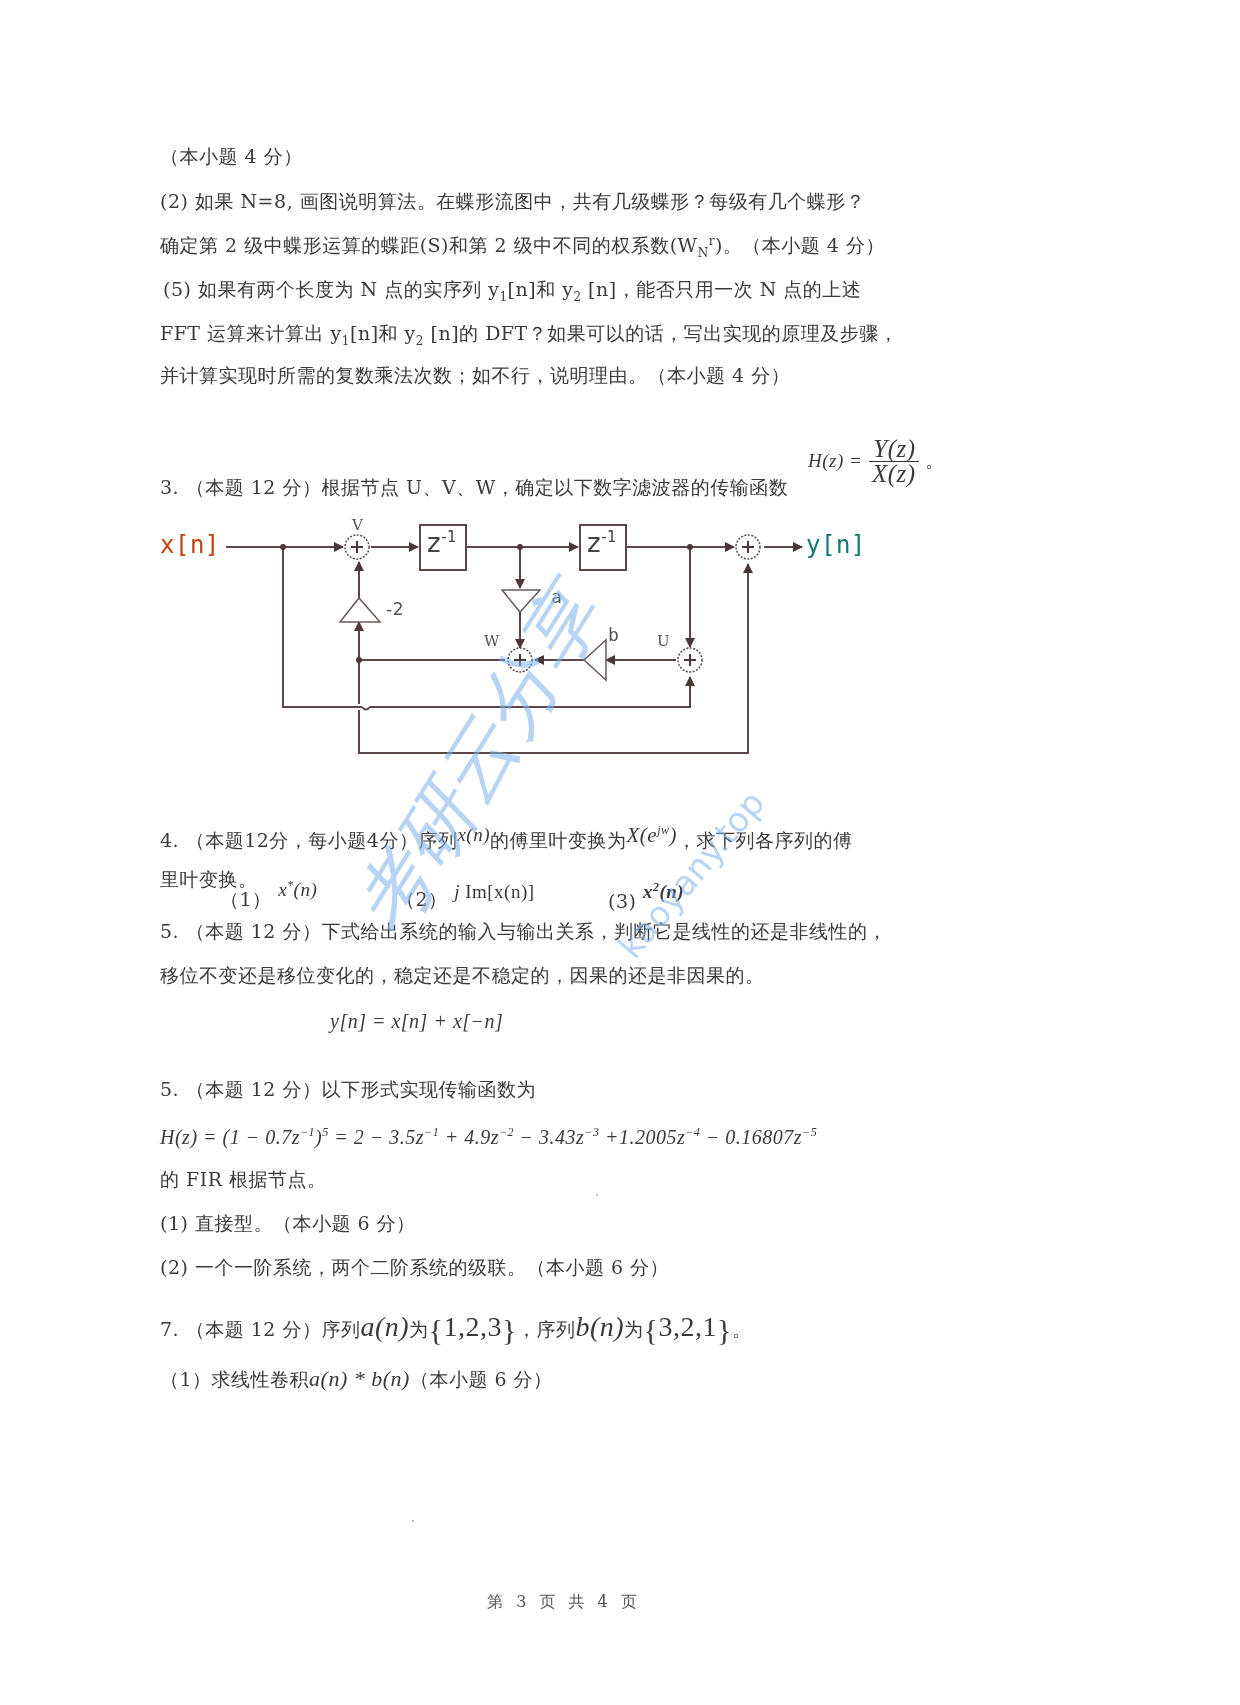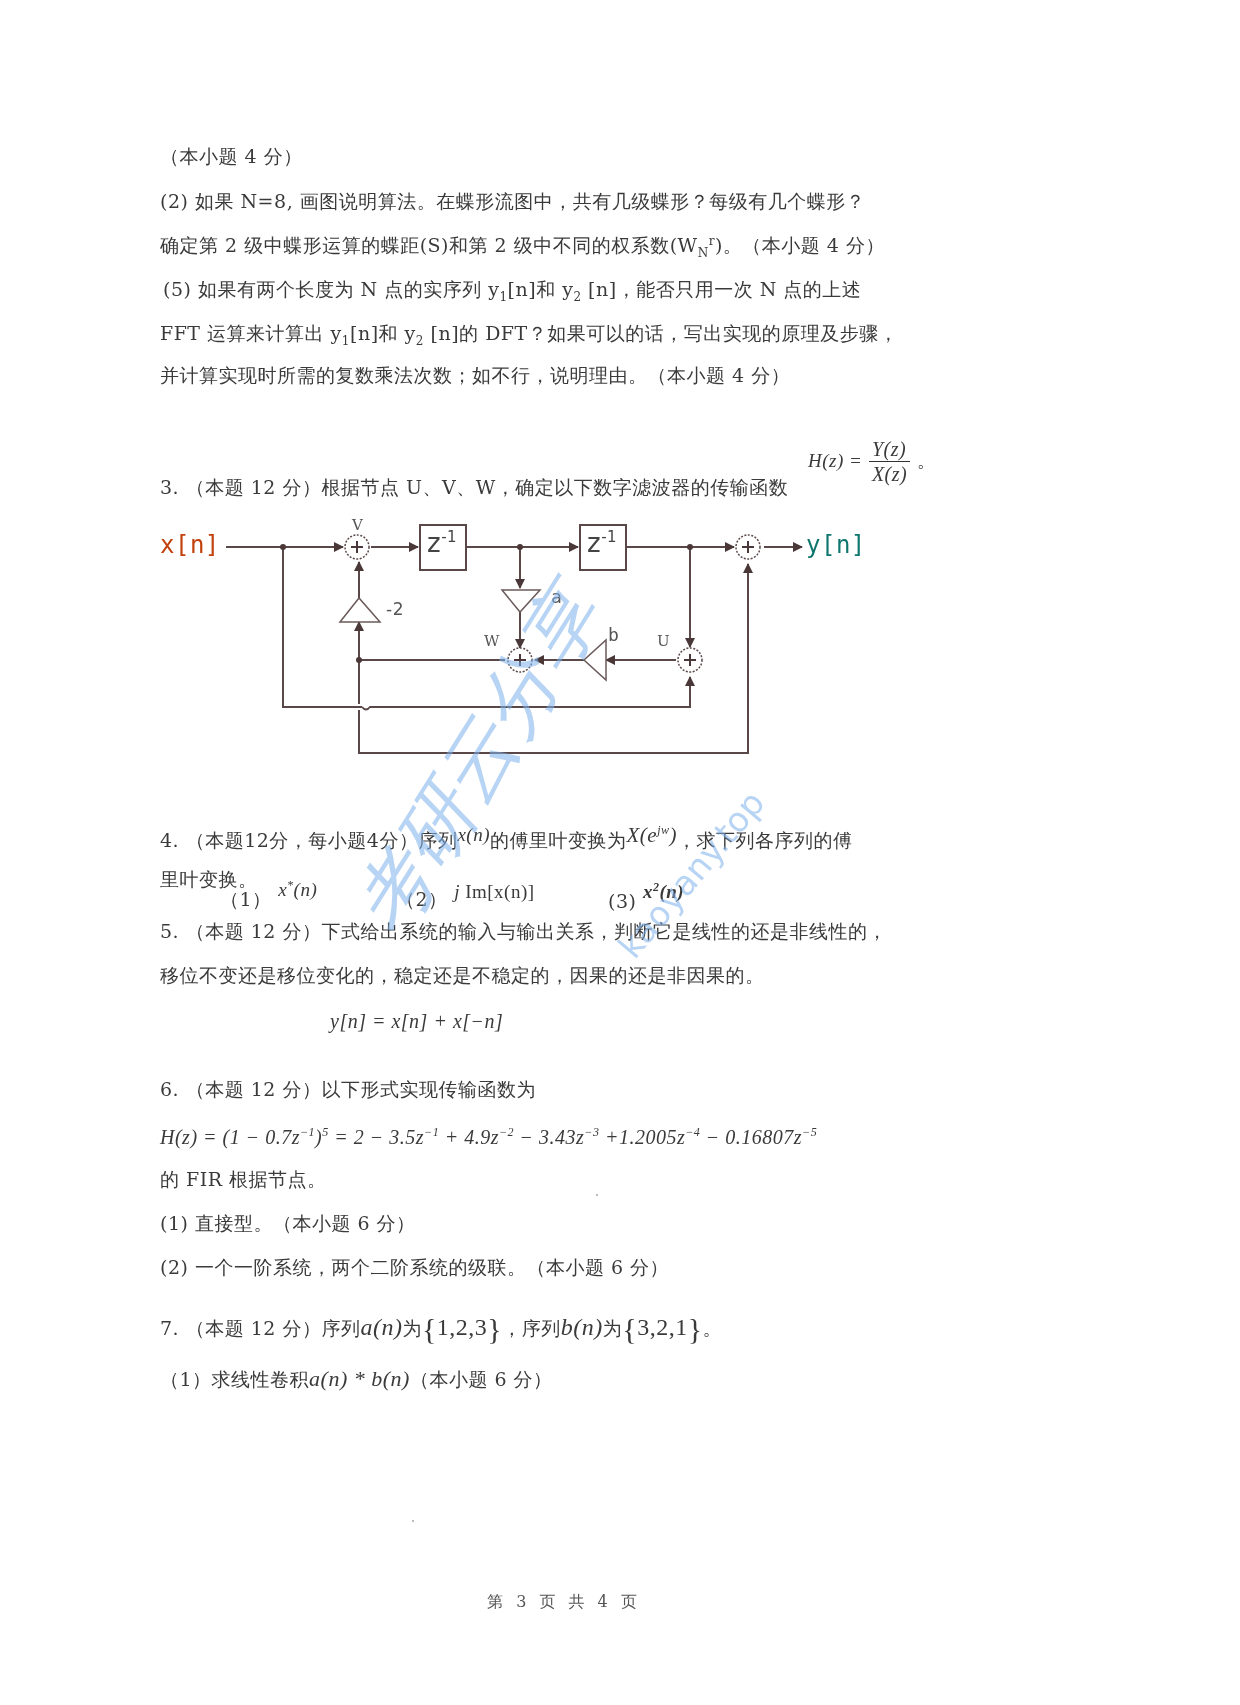--- a/index.html
+++ b/index.html
@@ -5,25 +5,25 @@
   html, body { margin: 0; padding: 0; }
   body {
     width: 1240px; height: 1705px; background: #ffffff; position: relative;
     overflow: hidden; color: #3a3a3a;
     font-family: "DejaVu Serif", "Liberation Serif", serif;
   }
   .line { position: absolute; font-size: 19px; line-height: 26px; white-space: nowrap; letter-spacing: 0.5px; }
   .math { font-family: "Liberation Serif", "DejaVu Serif", serif; font-style: italic; }
   .rm { font-family: "Liberation Serif", "DejaVu Serif", serif; font-style: normal; }
   sub, sup { font-size: 12px; line-height: 0; }
-  .frac { display: inline-block; vertical-align: middle; text-align: left; font-family: "Liberation Serif", serif; font-style: italic; font-size: 20px; }
+  .frac { display: inline-block; vertical-align: middle; text-align: right; font-family: "Liberation Serif", serif; font-style: italic; font-size: 25px; }
   .frac .num { display: block; border-bottom: 1px solid #333; padding: 0 3px; line-height: 24px; }
   .frac .den { display: block; line-height: 24px; padding: 0 3px; }
   .brace { font-size: 30px; font-family: "Liberation Serif", serif; font-style: normal; vertical-align: -4px; }
-  .big { font-size: 24px; }
+  .big { font-size: 28px; }
   #diagram { position: absolute; left: 150px; top: 555px; }
   .footer { position: absolute; left: 0; width: 1128px; text-align: center; top: 1592px; font-size: 16px; color: #555; letter-spacing: 4px; }
   .watermark { position: absolute; color: #7fb2ec; opacity: 0.55; pointer-events: none; }
   .speck { position: absolute; width: 2px; height: 2px; background: #bbb; }
 </style>
 </head>
 <body>
 
 <div class="line" style="left:160px;top:143px;">（本小题 4 分）</div>
 
@@ -177,21 +177,21 @@
 </div>
 <div class="line" style="left:608px;top:878px;">
   <span style="position:relative;top:10px;">(3)</span>
   <span class="math" style="font-weight:bold;"><span>x</span><sup>2</sup><span>(n)</span></span>
 </div>
 
 <div class="line" style="left:160px;top:918px;">5. （本题 12 分）下式给出系统的输入与输出关系，判断它是线性的还是非线性的，</div>
 <div class="line" style="left:160px;top:962px;">移位不变还是移位变化的，稳定还是不稳定的，因果的还是非因果的。</div>
 <div class="line math" style="left:330px;top:1008px;font-size:20px;">y[n] = x[n] + x[−n]</div>
 
-<div class="line" style="left:160px;top:1076px;">6. （本题 12 分）以下形式实现传输函数为</div>
+<div class="line" style="left:160px;top:1076px;">5. （本题 12 分）以下形式实现传输函数为</div>
 <div class="line math" style="left:160px;top:1124px;font-size:20px;">
   <span>H(z) = (1 − 0.7z</span><sup>−1</sup><span>)</span><sup>5</sup><span> = 2 − 3.5z</span><sup>−1</sup><span> + 4.9z</span><sup>−2</sup><span> − 3.43z</span><sup>−3</sup><span> +1.2005z</span><sup>−4</sup><span> − 0.16807z</span><sup>−5</sup>
 </div>
 <div class="line" style="left:160px;top:1166px;">的 FIR 根据节点。</div>
 <div class="line" style="left:160px;top:1210px;">(1)  直接型。（本小题 6 分）</div>
 <div class="line" style="left:160px;top:1254px;">(2)  一个一阶系统，两个二阶系统的级联。（本小题 6 分）</div>
 
 <div class="line" style="left:160px;top:1314px;">
   <span>7. （本题 12 分）序列</span><span class="math big">a(n)</span><span>为</span><span class="brace">{</span><span class="rm big">1,2,3</span><span class="brace">}</span><span>，序列</span><span class="math big">b(n)</span><span>为</span><span class="brace">{</span><span class="rm big">3,2,1</span><span class="brace">}</span><span>。</span>
 </div>

